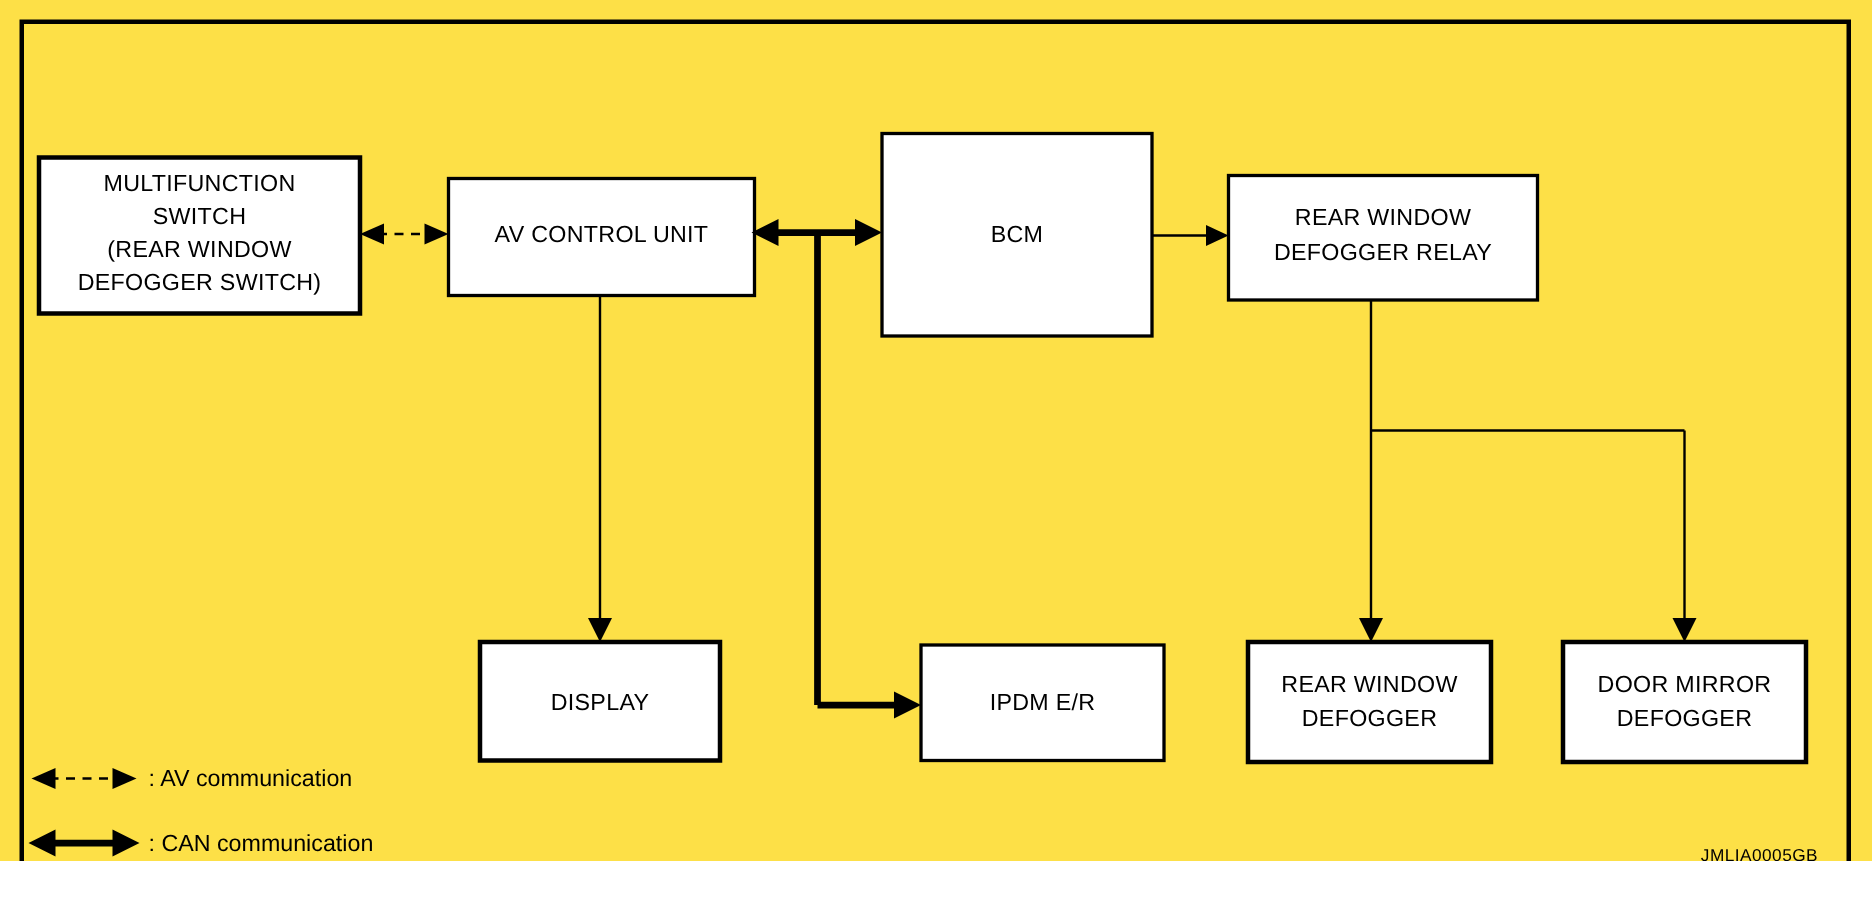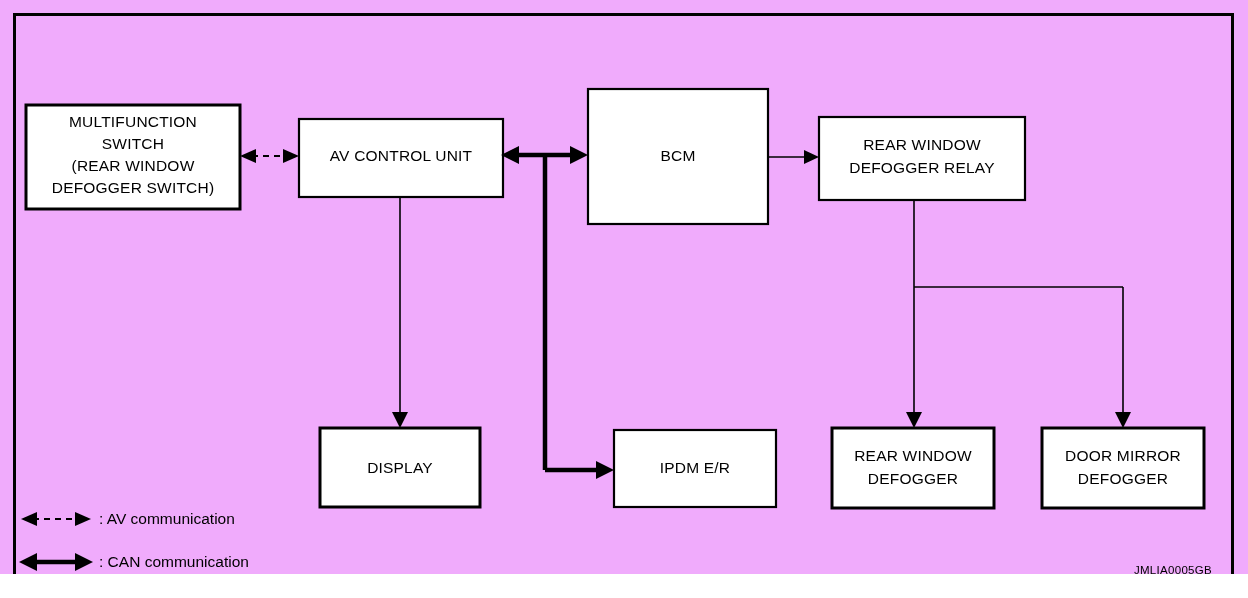--- a/index.html
+++ b/index.html
@@ -8,21 +8,21 @@
     padding: 0;
     background: #ffffff;
   }
   body {
     font-family: "Liberation Sans", sans-serif;
   }
   #page-root {
     position: relative;
     width: 1248px;
     height: 574px;
-    background: #f0abfc;
+    background: #fde047;
     overflow: hidden;
   }
   svg#diagram {
     display: block;
     width: 1248px;
     height: 598px;
   }
   .box-label {
     font-family: "Liberation Sans", sans-serif;
     font-size: 15.5px;

